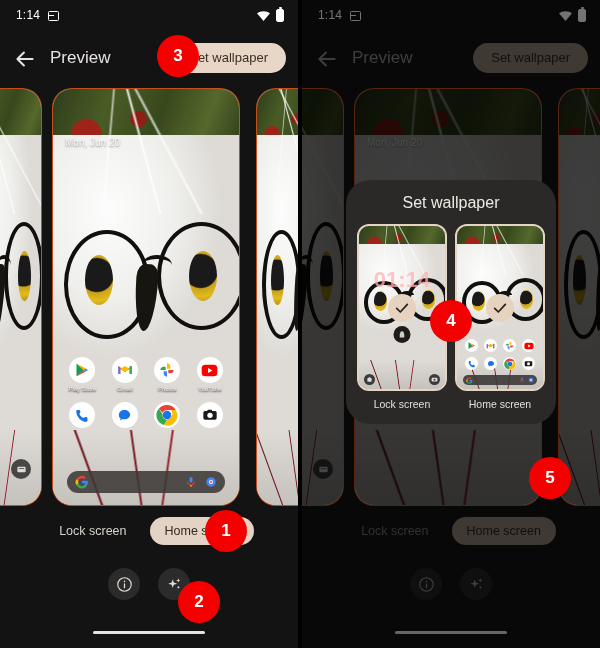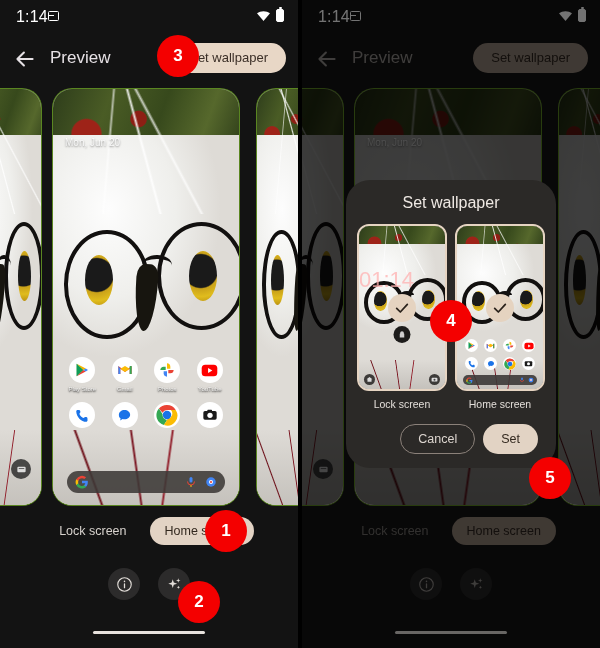--- a/index.html
+++ b/index.html
@@ -13,21 +13,21 @@
 
   .panel { position:absolute; top:0; width:298px; height:648px; background:#131313; overflow:hidden; }
   .panel-left { left:0; }
   .panel-right { left:302px; }
   .divider { position:absolute; left:298px; top:0; width:4px; height:648px; background:#000; }
 
   
   .statusbar { position:absolute; top:0; left:0; width:100%; height:32px; }
   .sb-time {
     position:absolute; left:16px; top:8px;
-    font-size:16px; color:#ffffff; letter-spacing:.2px;
+    font-size:12px; color:#ffffff; letter-spacing:.2px;
   }
   .sb-noti { position:absolute; left:48px; top:11px; width:11px; height:10px;
     border:1.4px solid #fff; border-radius:1.5px; }
   .sb-noti:after { content:""; position:absolute; left:0; top:2.6px; width:5px; height:1.4px; background:#fff; }
   .sb-right { position:absolute; right:14px; top:9px; display:flex; align-items:center; gap:6px; }
   .ico-wifi { width:13px; height:10px; position:relative; }
   .ico-wifi svg { display:block; }
   .ico-batt { width:8px; height:13px; border:1.4px solid #fff; border-radius:2px; position:relative; background:#fff; }
   .ico-batt:before { content:""; position:absolute; left:1.6px; top:-3px; width:3px; height:2px; background:#fff; border-radius:1px; }
 
@@ -43,21 +43,21 @@
     padding:8px 18px; border-radius:22px;
     background:#e8d7c6; color:#3b2f27;
     font-size:13px; line-height:14px;
     cursor:pointer; white-space:nowrap;
   }
 
   
   .carousel { position:absolute; top:88px; left:0; width:100%; height:418px; }
   .phone {
     position:absolute; border-radius:18px; overflow:hidden;
-    background:#4d7c0f; border:1px solid rgba(255,255,255,.08);
+    background:#c2410c; border:1px solid rgba(255,255,255,.08);
   }
   .phone-side-left { left:-44px; top:0; width:86px; height:418px; border-radius:20px; }
   .phone-side-right { right:-44px; top:0; width:86px; height:418px; border-radius:20px; }
   .phone-main { left:52px; top:0; width:188px; height:418px; border-radius:20px; }
 
   
   .wp { position:absolute; inset:0; overflow:hidden; background:#cfcfcc; }
   .wp .greens {
     position:absolute; left:0; top:0; width:100%; height:18%;
     background:
@@ -174,22 +174,22 @@
     position:relative; width:90px; height:167px; border-radius:12px; overflow:hidden;
     border:2px solid #e6d4c2;
   }
   .dlg-check {
     position:absolute; left:50%; top:50%; transform:translate(-50%,-50%);
     width:28px; height:28px; border-radius:50%; background:#e5d3c0;
     display:flex; align-items:center; justify-content:center;
   }
   .dlg-label { text-align:center; font-size:10.5px; color:#e3ded9; margin-top:7px; }
   .dlg-clock {
-    position:absolute; left:0; right:0; top:26%; 
-    font-size:22px; color:rgba(255,176,176,.75); font-weight:400; line-height:1.05;
+    position:absolute; left:0; right:0; top:26%; text-align:center;
+    font-size:22px; color:rgba(255,176,176,.75); font-weight:700; line-height:1.05;
   }
   .dlg-lockbtn {
     position:absolute; left:50%; bottom:28%; transform:translateX(-50%);
     width:17px; height:17px; border-radius:50%; background:#1d1c1b;
     display:flex; align-items:center; justify-content:center;
   }
   .dlg-corner-l, .dlg-corner-r {
     position:absolute; bottom:4px; width:11px; height:11px; border-radius:50%;
     background:rgba(35,33,32,.85); display:flex; align-items:center; justify-content:center;
   }
@@ -695,24 +695,20 @@
             <div class="dlg-check">
               <svg viewBox="0 0 24 24" width="16" height="16">
                   <path d="M4 12.5 9.5 18 20 6.5" stroke="#2a221b" stroke-width="2.6" fill="none" stroke-linecap="round" stroke-linejoin="round"></path>
                 </svg>
             </div>
           </div>
           <div class="dlg-label">Home screen</div>
         </div>
       </div>
 
-      <div class="dlg-actions">
-        <button class="btn-cancel">Cancel</button>
-        <button class="btn-set">Set</button>
-      </div>
     </div>
   </div>
 
   <div class="badge b1">1</div>
   <div class="badge b2">2</div>
   <div class="badge b3">3</div>
   <div class="badge b4">4</div>
   <div class="badge b5">5</div>
 </div>
 

